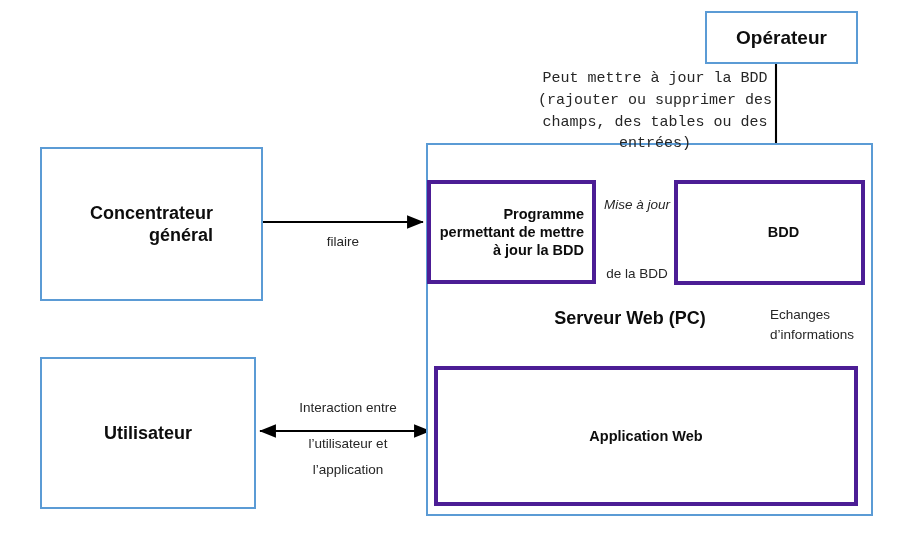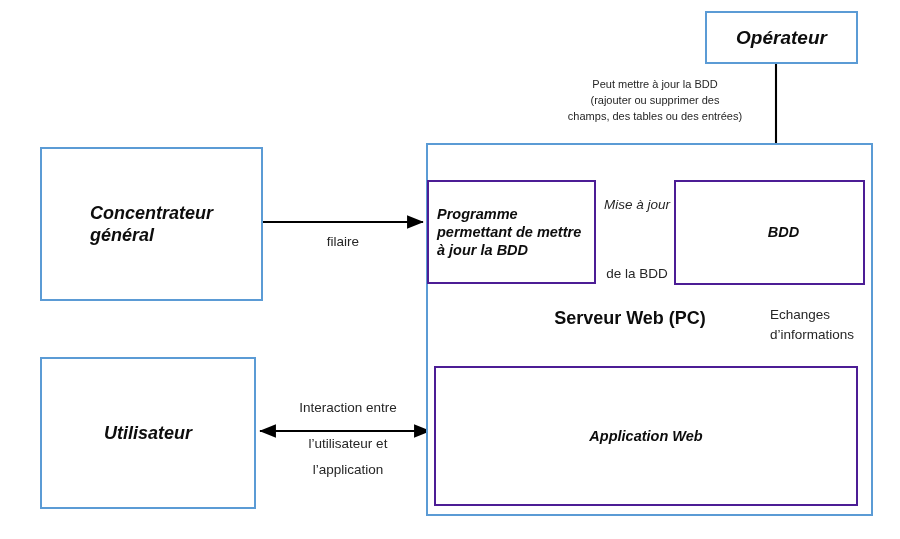--- a/index.html
+++ b/index.html
@@ -20,28 +20,27 @@
     overflow: hidden;
   }
   
   .box {
     position: absolute;
     box-sizing: border-box;
     background: #ffffff;
     display: flex;
     align-items: center;
     justify-content: center;
-    text-align: left;
-    font-style: italic;
+    text-align: right;
   }
   .box-blue {
     border: 2px solid #5B9BD5;
   }
   .box-orange {
-    border: 2px solid #4c1d95;
+    border: 4px solid #4c1d95;
   }
   .box-label {
     font-weight: bold;
     color: #0d0d0d;
     line-height: 1.25;
   }
   
   #box-operateur      { left: 705px; top: 11px;  width: 153px; height: 53px; }
   #box-operateur .box-label { font-size: 19px; }
 
@@ -75,22 +74,23 @@
   }
   
   .ann {
     position: absolute;
     color: #262626;
     line-height: 1.45;
     text-align: center;
     white-space: pre-line;
   }
   #ann-operateur {
-    left: 515px; top: 77px; width: 280px;
-    font-size: 11px;
+    left: 515px; top: 68px; width: 280px;
+    font-size: 15px;
+    font-family: Liberation Mono, monospace;
   }
   #ann-comm-top {
     left: 258px; top: 196px; width: 170px;
     font-size: 13.5px;
   }
   #ann-comm-bot {
     left: 258px; top: 232px; width: 170px;
     font-size: 13.5px;
   }
   #ann-mise-top {

